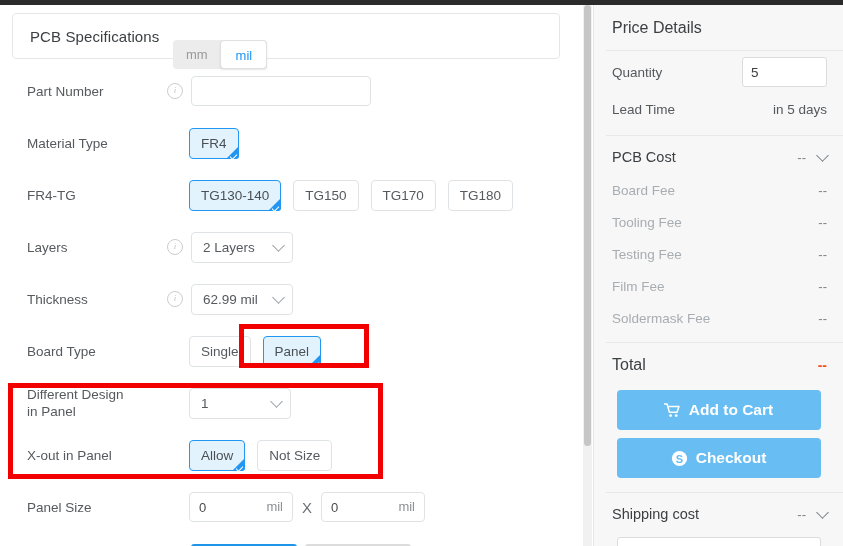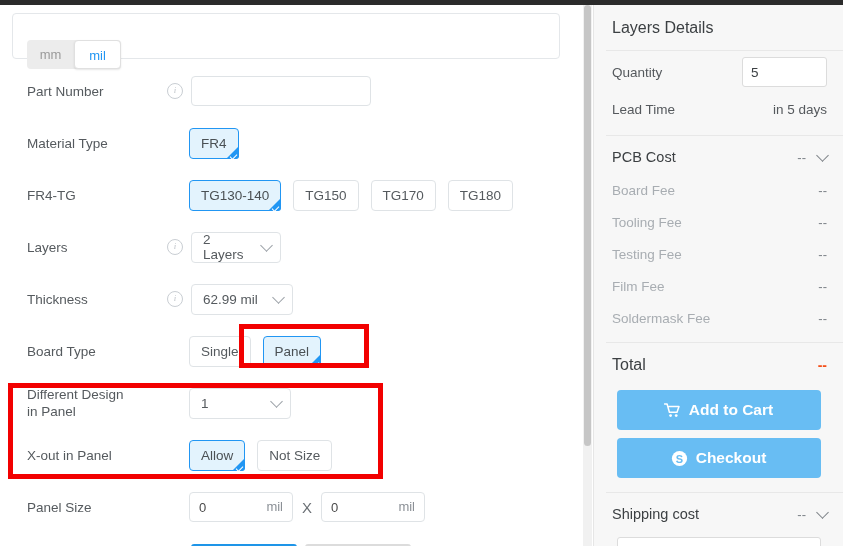--- a/index.html
+++ b/index.html
@@ -356,20 +356,21 @@
   }
 </style>
 </head>
 <body>
 
 <div class="topbar"></div>
 
 <div class="left-pane">
 
   <div class="spec-card">
+    <span class="spec-title">PCB Specifications</span>
     <div class="unit-toggle">
       <div class="unit-opt">mm</div>
       <div class="unit-opt active">mil</div>
     </div>
   </div>
 
   <div class="rows">
 
     <div class="row">
       <div class="row-label">Part Number</div>
@@ -401,21 +402,21 @@
         <div class="opt-btn">TG150</div>
         <div class="opt-btn">TG170</div>
         <div class="opt-btn">TG180</div>
       </div>
     </div>
 
     <div class="row">
       <div class="row-label">Layers</div>
       <div class="field-area">
         <div class="info-icon">i</div>
-        <div class="sel" style="width:90px;">
+        <div class="sel" style="width:102px;">
           <span>2 Layers</span>
           <span class="chev"></span>
         </div>
       </div>
     </div>
 
     <div class="row">
       <div class="row-label">Thickness</div>
       <div class="field-area">
         <div class="info-icon">i</div>
@@ -487,21 +488,21 @@
 
   <div class="redbox" style="left:239px; top:319px; width:130px; height:44px;"></div>
   <div class="redbox" style="left:8px; top:378px; width:375px; height:96px;"></div>
 </div>
 
 <div class="scroll-track"></div>
 <div class="scroll-thumb"></div>
 
 <div class="right-pane">
 
-  <div class="pd-title">Layers Details</div>
+  <div class="pd-title">Price Details</div>
   <div class="sep"></div>
 
   <div class="pd-row qty">
     <span>Quantity</span>
     <input class="qty-input" value="5" style="">
   </div>
 
   <div class="pd-row">
     <span>Lead Time</span>
     <span>in 5 days</span>

